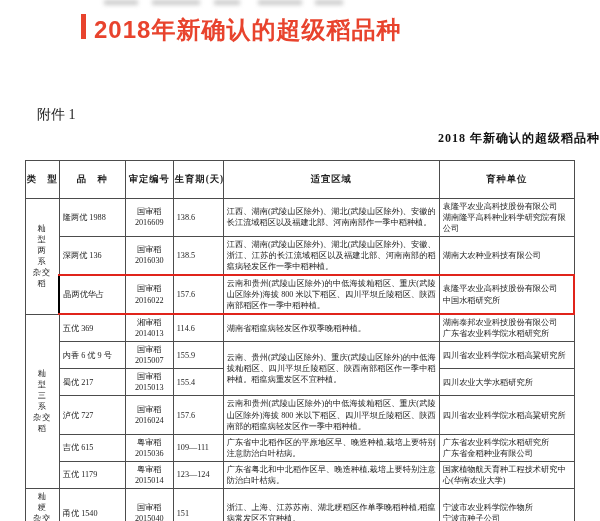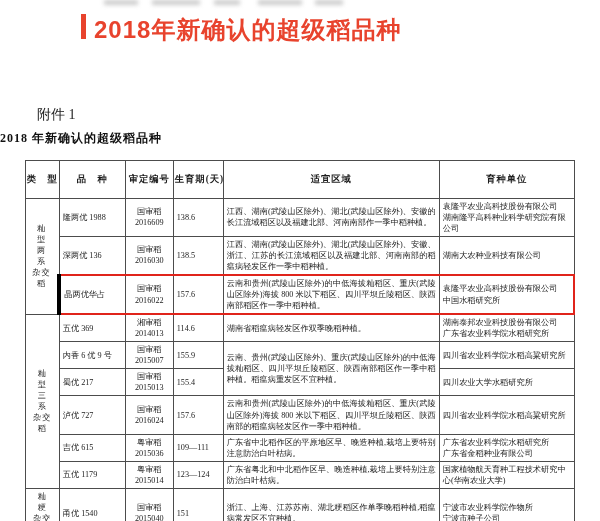--- a/index.html
+++ b/index.html
@@ -22,21 +22,21 @@
     font-family:"Liberation Sans","DejaVu Sans",sans-serif;
     font-weight:bold;font-size:24px;letter-spacing:1px;color:#e8432d;
     white-space:nowrap;
     padding-left:45px;
   }
   .title-bar{display:inline-block;width:5px;height:25px;background:#e8432d;flex:0 0 auto;}
 
   .attachment{margin:62px 0 0 37px;font-size:14px;color:#222;}
 
   .table-title{
-    margin:6px 0 0 0;width:100%;text-align:left;
+    margin:6px 0 0 0;width:100%;text-align:right;
     font-size:12px;font-weight:bold;letter-spacing:1px;color:#111;
   }
 
   table.rice{
     margin:13px auto 0 auto;width:549px;border-collapse:collapse;table-layout:fixed;
   }
   table.rice th, table.rice td{
     border:1px solid #4c4c4c;
     font-size:8.2px;line-height:1.35;color:#1c1c1c;
     padding:2px 3px;vertical-align:middle;
@@ -45,21 +45,21 @@
     font-size:9.3px;font-weight:bold;text-align:center;padding:12px 1px;
     letter-spacing:1px;white-space:nowrap;overflow:hidden;
   }
   td.c{}
   td.ml{white-space:pre-line;text-align:center;}
   td.left-ml{white-space:pre-line;text-align:left;}
   td.region{text-align:justify;}
   td.typecell{white-space:pre-line;text-align:center;letter-spacing:1px;line-height:1.9;}
   
   tr.hl td{border-top:2px solid #e0241b;border-bottom:2px solid #e0241b;}
-  tr.hl td:first-child{border-left:4px solid #000000;}
+  tr.hl td:first-child{border-left:2px solid #000000;}
   tr.hl td:last-child{border-right:2px solid #e0241b;}
 </style>
 </head>
 <body>
 
 <div class="smudge s1"></div>
 <div class="smudge s2"></div>
 <div class="smudge s3"></div>
 <div class="smudge s4"></div>
 <div class="smudge s5"></div>

